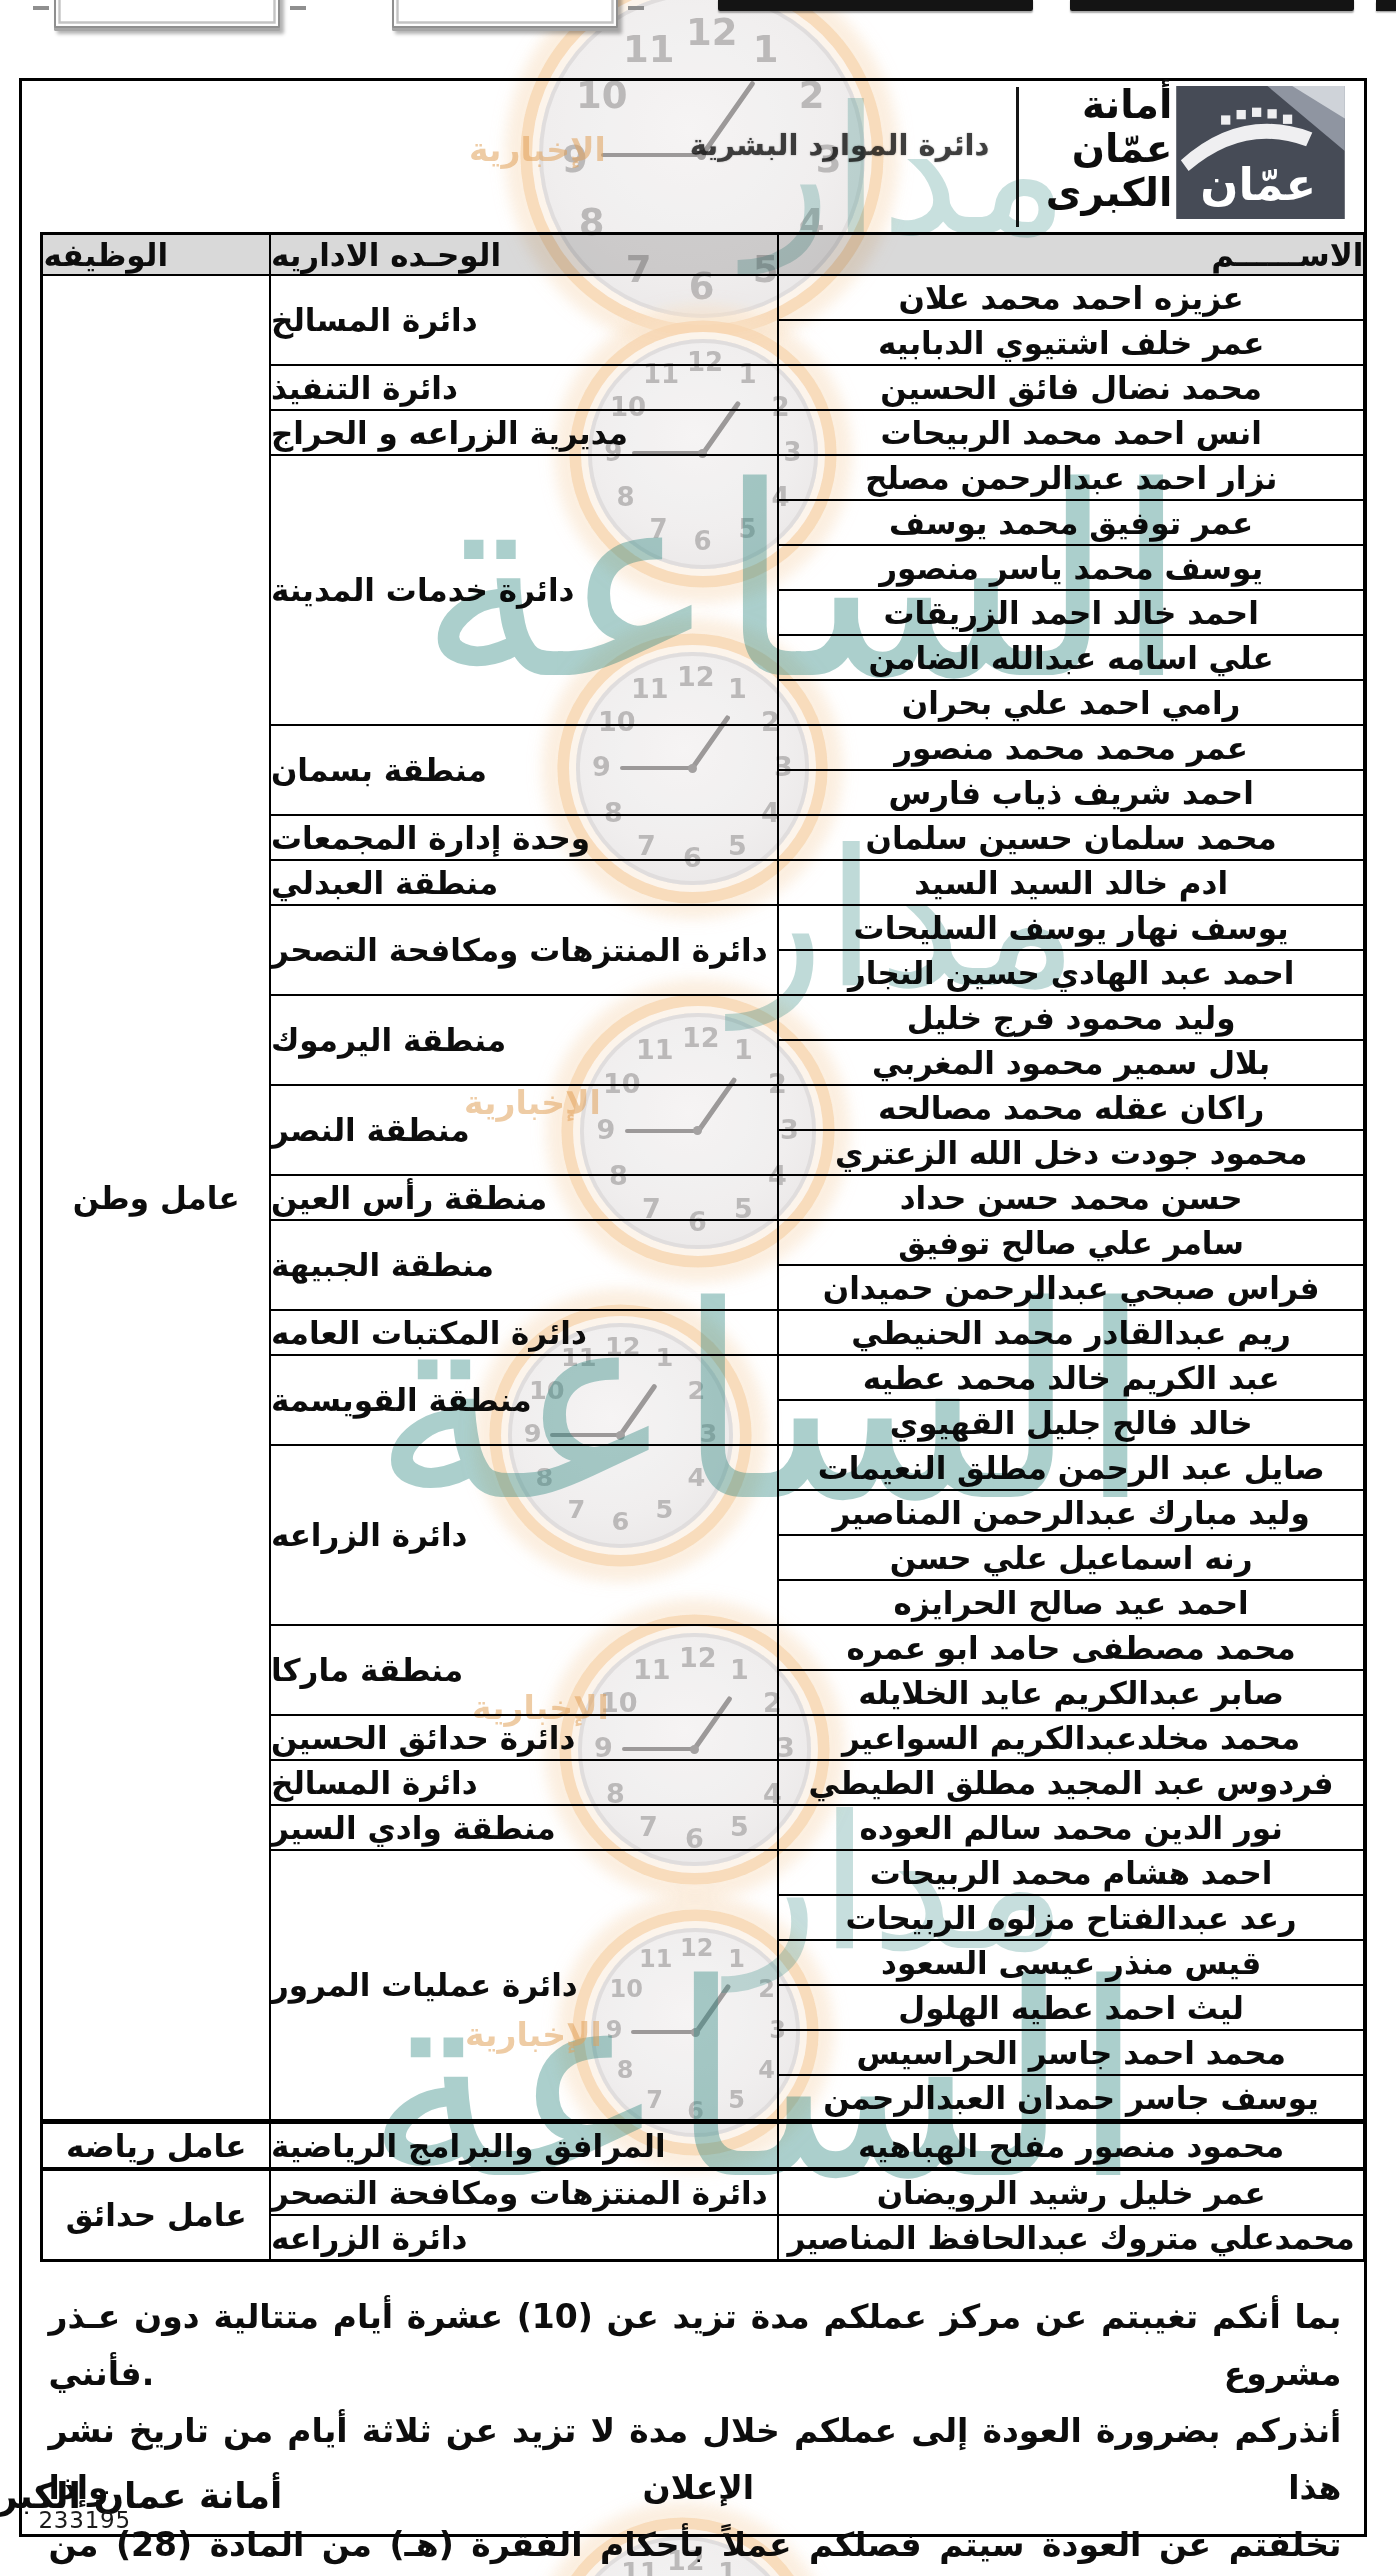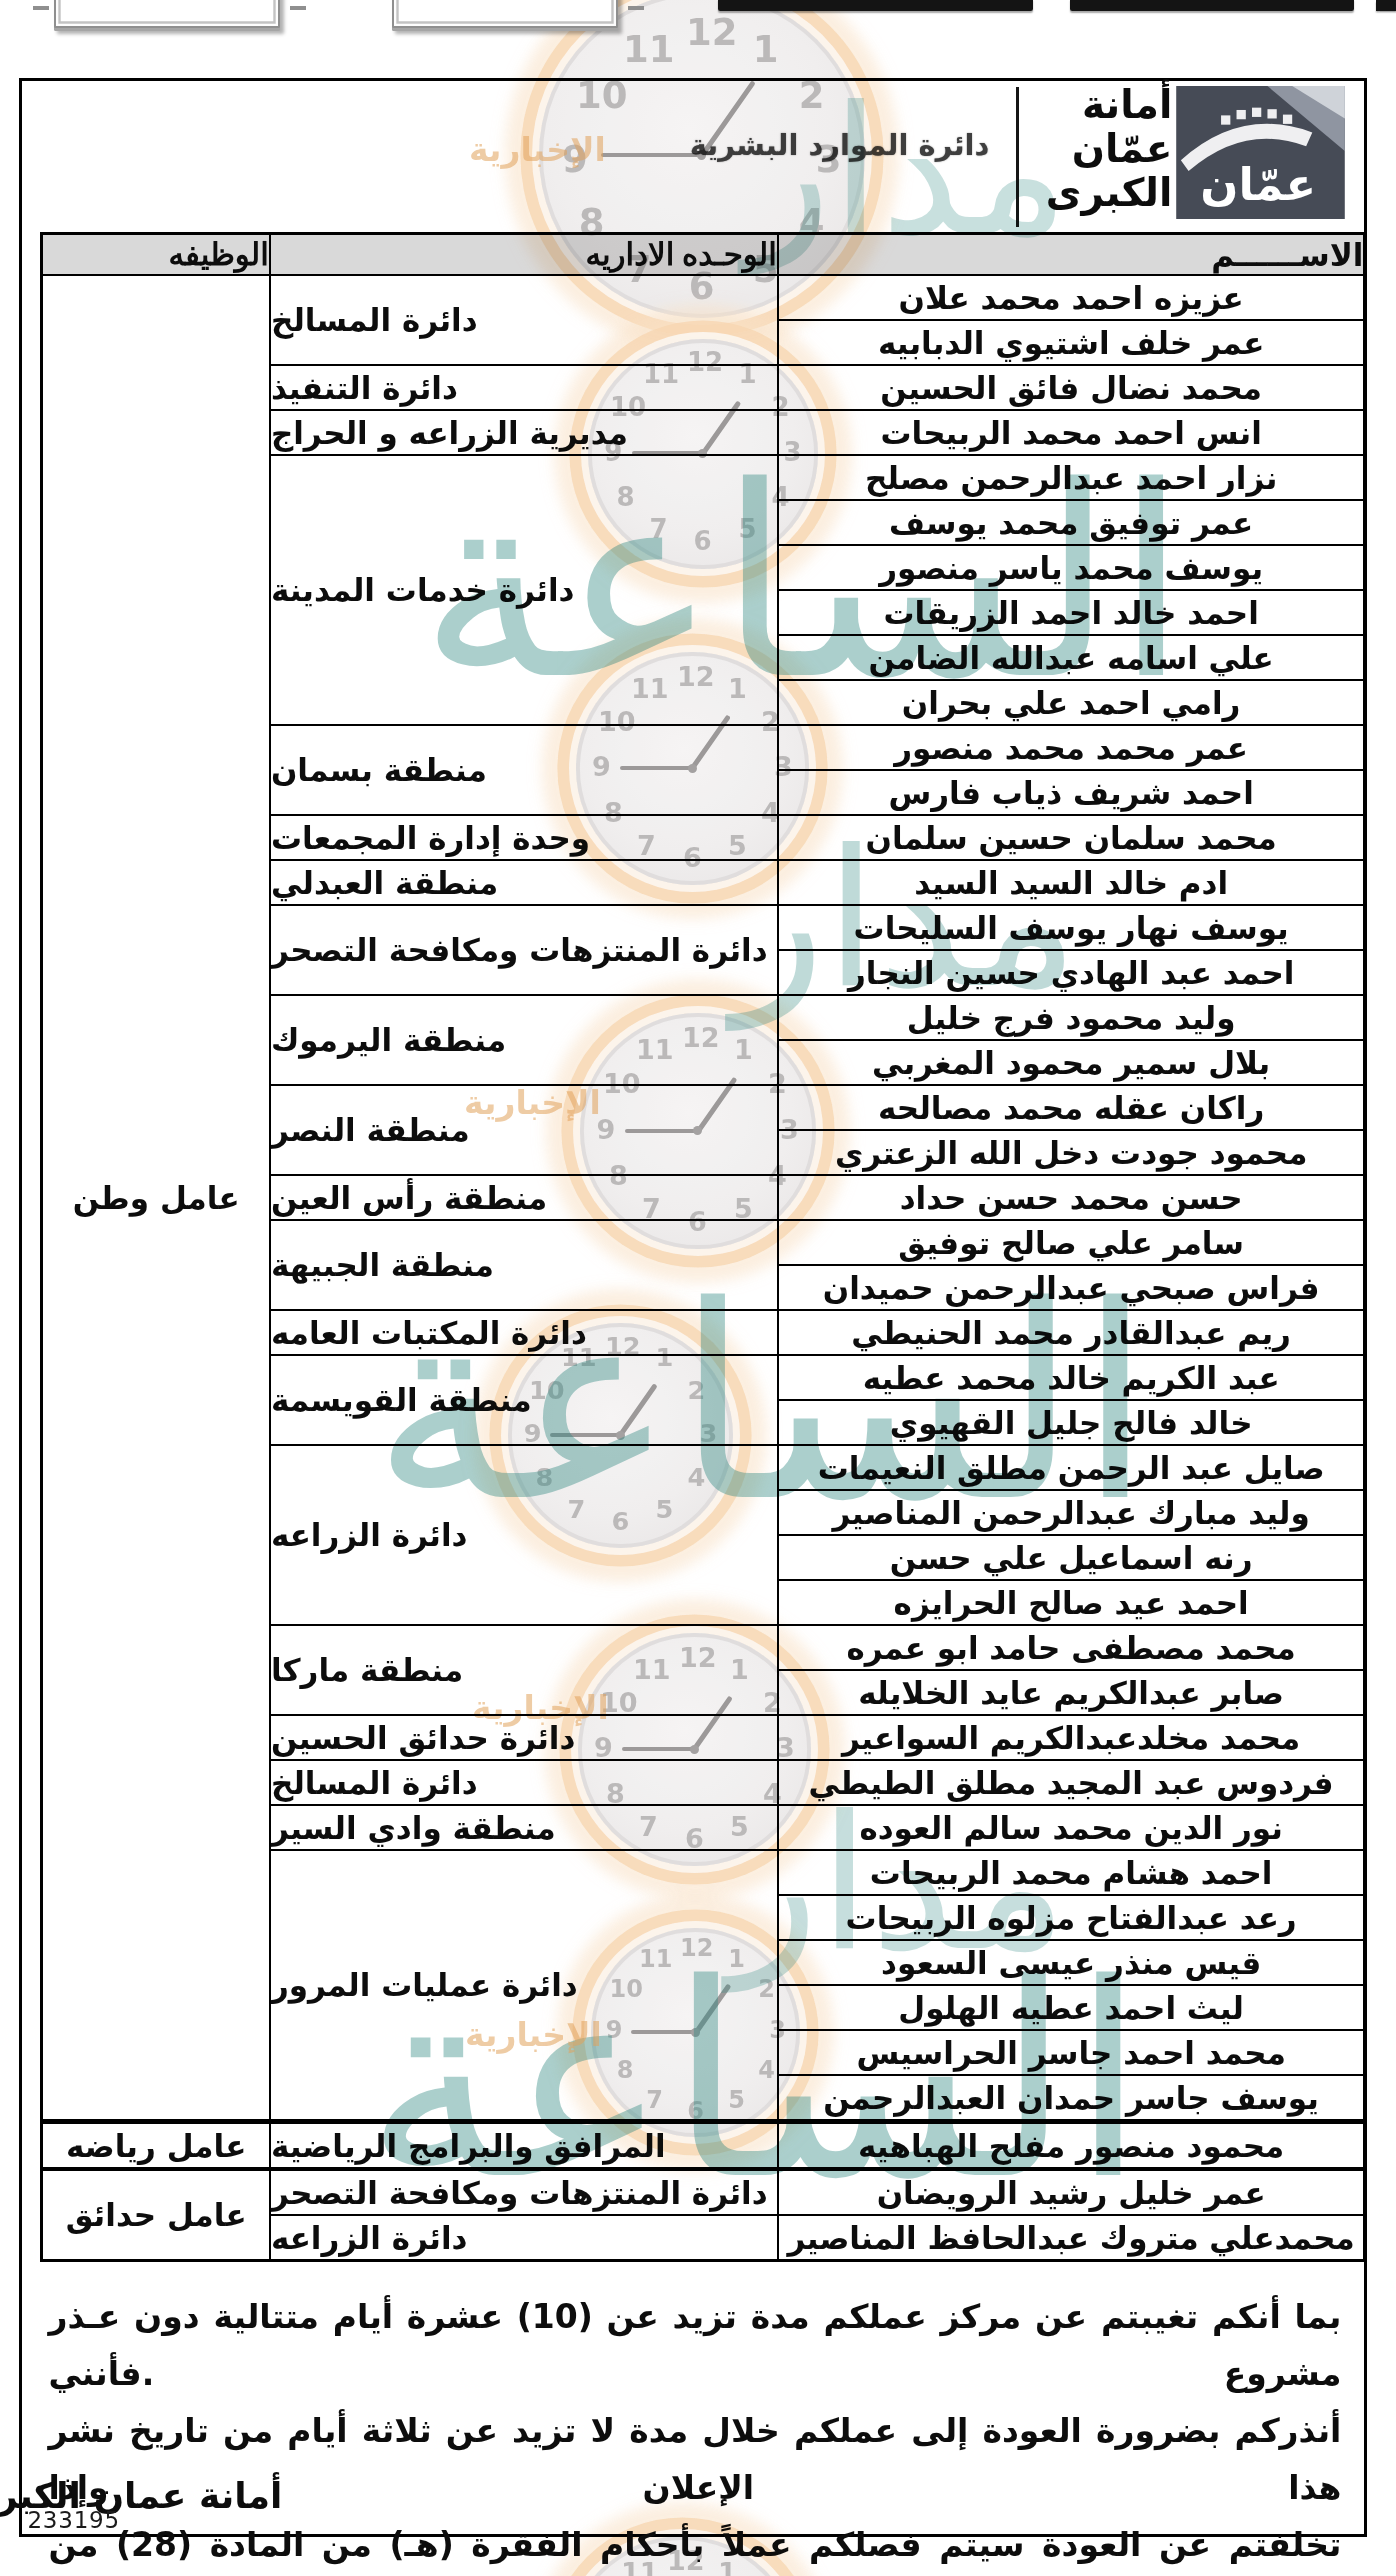--- a/index.html
+++ b/index.html
@@ -26,34 +26,34 @@
         text-shadow:0 0 1.6px rgba(120,120,120,.8);letter-spacing:0px;}
   .title{position:absolute;right:613px;left:47px;top:76px;text-align:center;
          font-size:39px;font-weight:bold;white-space:nowrap;}
 
   
   table.roster{position:absolute;left:18px;top:151px;width:1323px;border-collapse:collapse;
                table-layout:fixed;direction:rtl;border:3.9px solid #000;}
   table.roster th,table.roster td{border:2.3px solid #000;padding:0;overflow:hidden;}
   table.roster th{height:39px;background:#d9d9d9;font-size:31px;font-weight:bold;}
   th.h-name{text-align:right;padding-right:23px;margin-left:12px;}
-  th.h-unit,th.h-job{text-align:right;font-family:Liberation Serif, serif;}
+  th.h-unit,th.h-job{text-align:left;}
   table.roster td{height:43px;font-size:31px;font-weight:bold;vertical-align:middle;background:transparent;}
   td.c-name{text-align:center;}
   td.c-unit{text-align:left;font-size:29.5px;}
   td.c-job{text-align:center;}
   thead th{border-bottom:4.7px solid #000;}
   .sep-a{border-top:5.4px solid #000 !important;}
   .sep-b{border-top:4.7px solid #000 !important;}
 
   
   .footer-par{position:absolute;right:23px;left:26px;top:2207px;direction:rtl;}
   .f-line{font-size:33px;font-weight:bold;line-height:57px;text-align:justify;text-align-last:justify;}
   .signature{position:absolute;right:1082px;top:2394px;font-size:36px;font-weight:bold;white-space:nowrap;}
-  .refnum{position:absolute;left:5px;top:2426px;font-size:23px;font-weight:normal;
+  .refnum{position:absolute;left:16px;top:2426px;font-size:23px;font-weight:normal;
           font-family:"DejaVu Sans",sans-serif;direction:ltr;color:#1b1b1b;letter-spacing:0.8px;}
 
   
   #wm{position:absolute;inset:0;z-index:5;pointer-events:none;mix-blend-mode:multiply;opacity:.88;}
   .wm-clock{position:absolute;border-radius:50%;
      background:radial-gradient(circle at 46% 42%,#f5f3f3 0%,#eeecec 55%,#e4e1e1 100%);
      box-shadow:inset 0 0 0 3.9px #dcd9d9,0 0 0 7px rgba(252,244,236,.95),
                 0 0 0 18.6px rgba(246,209,168,.80),0 0 14px 34px rgba(247,220,190,.55);}
   .wm-num{position:absolute;color:#b2afaf;font-weight:bold;}
   .wm-hand{position:absolute;background:#8e8b8b;border-radius:2.3px;transform-origin:left center;}

